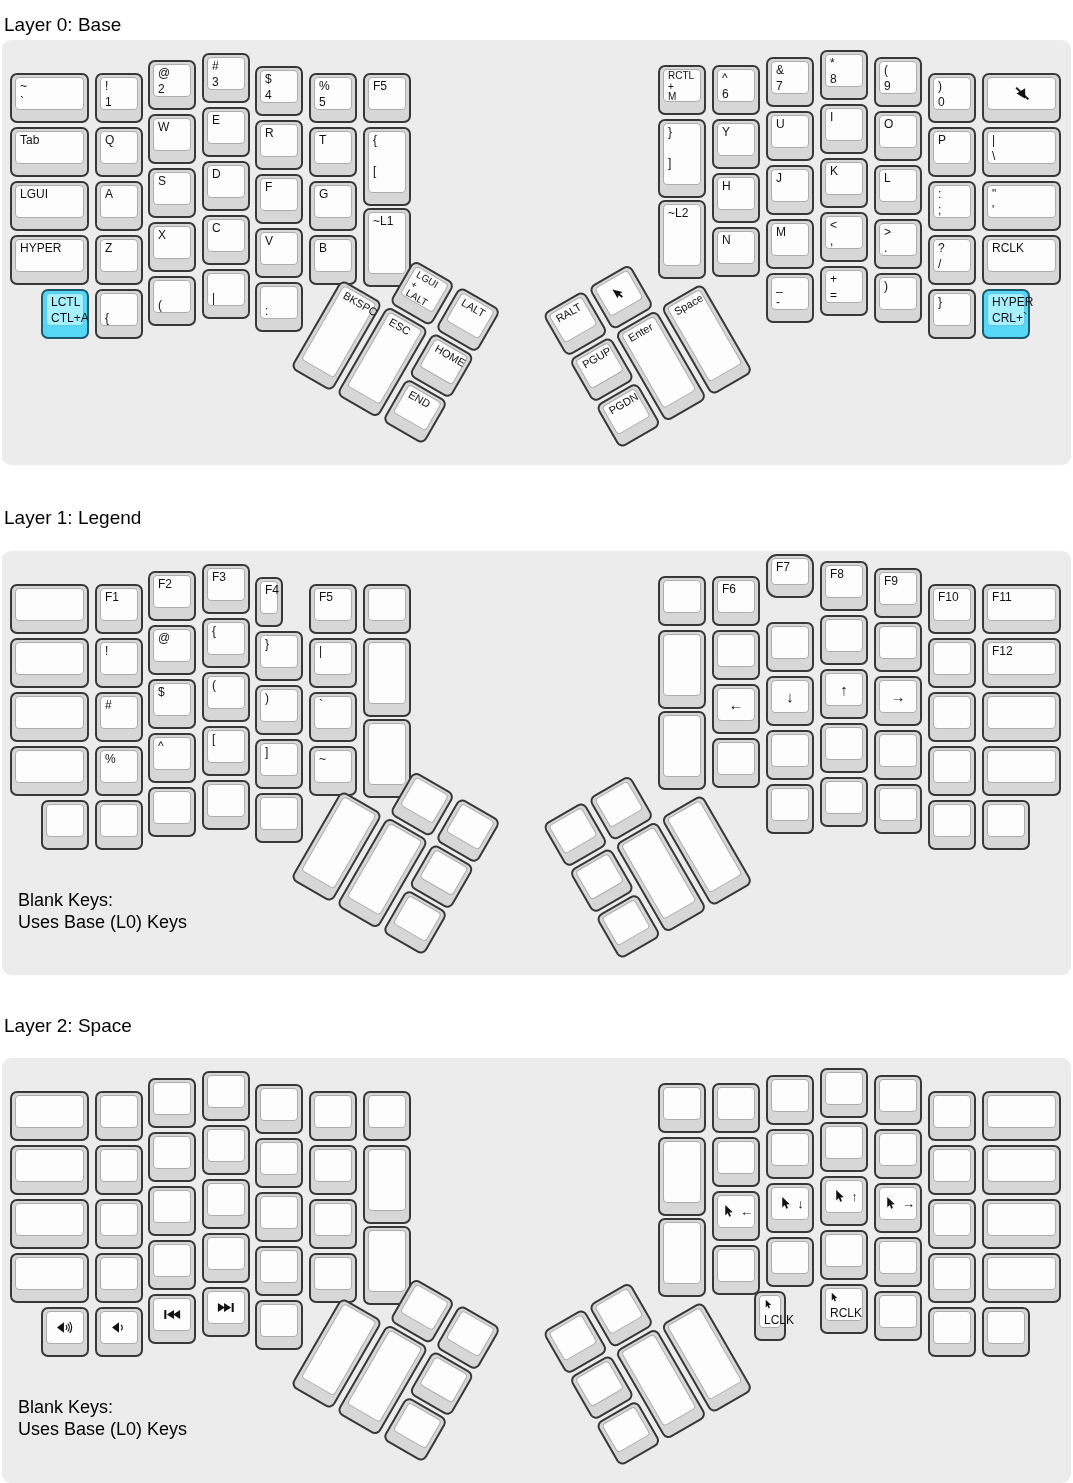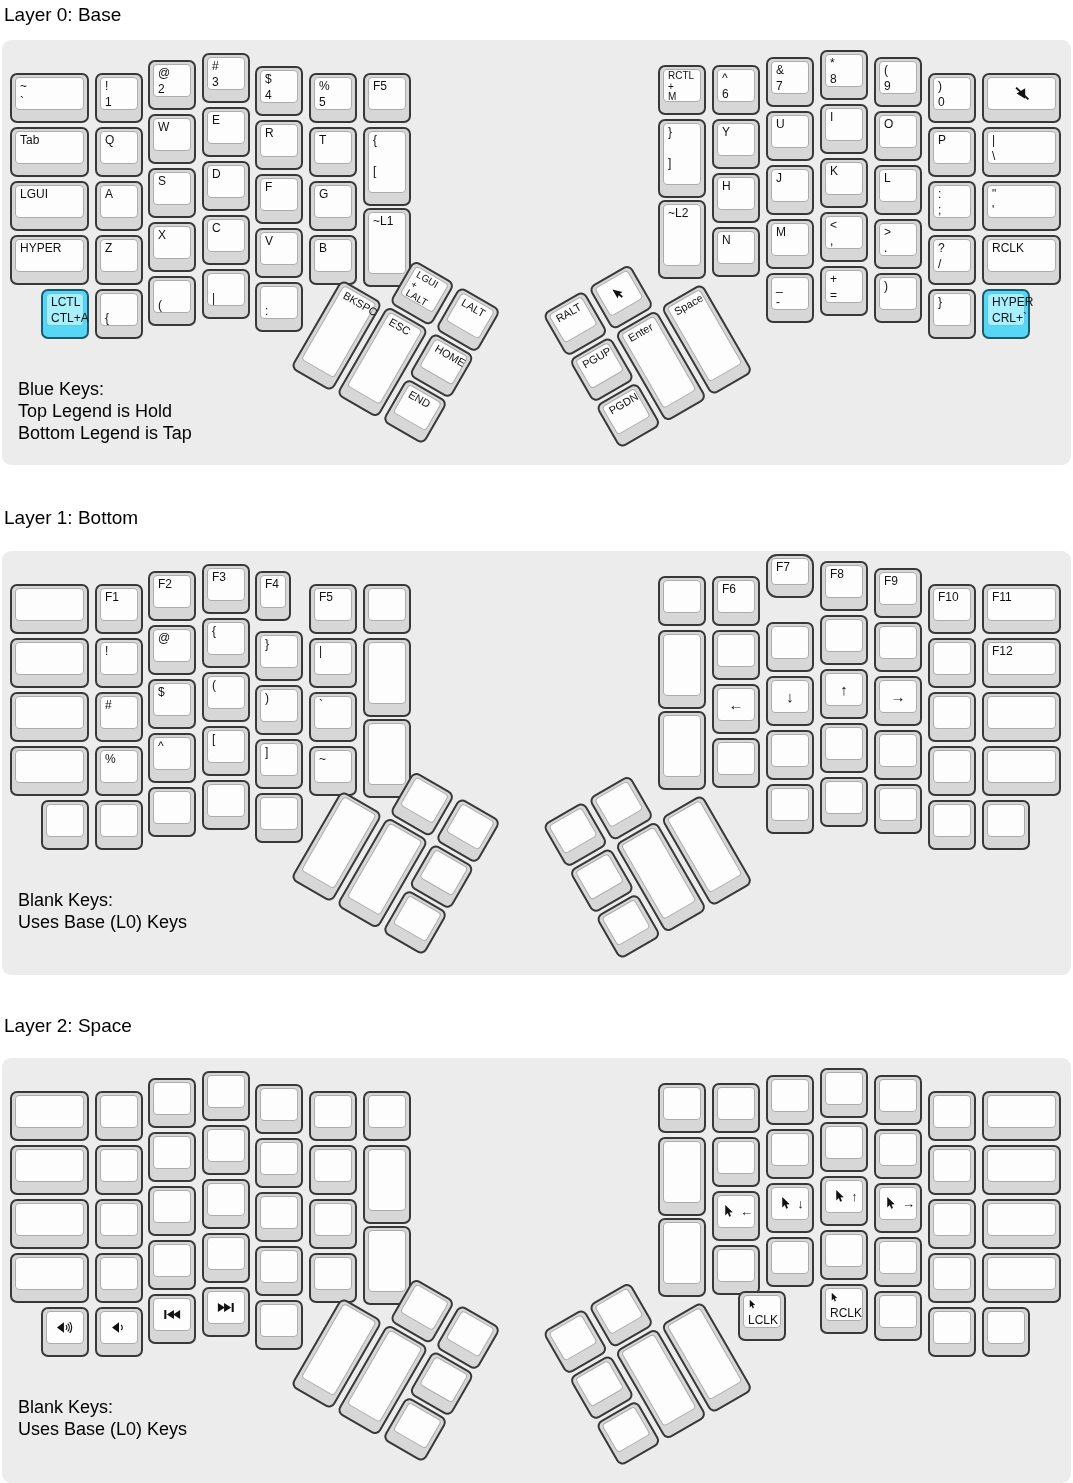--- a/index.html
+++ b/index.html
@@ -27,27 +27,22 @@
   .icn.corner{inset:auto;left:3px;top:2px;display:block;}
   .icn.corner svg{width:11px;height:13px;}
   .thumb{position:absolute;width:159px;height:156px;transform-origin:0 0;}
   .thumb .lg{font-size:11px;}
 </style>
 </head>
 <body>
 
 <div class="page">
 
-  <div class="layer-title" style="top:4px">Layer 0: Base</div>
+  <div class="layer-title" style="top:14px">Layer 0: Base</div>
   <section class="panel" style="top:40px;height:425px">
-    <div class="note">
-      <div>Blue Keys:</div>
-      <div>Top Legend is Hold</div>
-      <div>Bottom Legend is Tap</div>
-    </div>
   <div class="key" style="left: 8px; top: 33px; width: 79px; height: 50px;">
         <div class="keytop">
           <span class="lg top">~</span>
           <span class="lg bot">`</span>
         </div>
       </div>
       <div class="key" style="left: 93px; top: 33px; width: 48px; height: 50px;">
         <div class="keytop">
           <span class="lg top">!</span>
           <span class="lg bot">1</span>
@@ -460,21 +455,21 @@
           </div>
         </div>
         <div class="key" style="left: 0px; top: 106px; width: 48px; height: 50px;">
           <div class="keytop">
             <span class="lg top">PGDN</span>
           </div>
         </div>
       </div>
     </section>
 
-  <div class="layer-title" style="top:507px">Layer 1: Bottom</div>
+  <div class="layer-title" style="top:507px">Layer 1: Legend</div>
   <section class="panel" style="top:551px;height:424px">
     <div class="note">
       <div>Blank Keys:</div>
       <div>Uses Base (L0) Keys</div>
     </div>
   <div class="key" style="left: 8px; top: 33px; width: 79px; height: 50px;">
         <div class="keytop"></div>
       </div>
       <div class="key" style="left: 93px; top: 33px; width: 48px; height: 50px;">
         <div class="keytop">
@@ -484,21 +479,21 @@
       <div class="key" style="left: 146px; top: 20px; width: 48px; height: 50px;">
         <div class="keytop">
           <span class="lg top">F2</span>
         </div>
       </div>
       <div class="key" style="left: 200px; top: 13px; width: 48px; height: 50px;">
         <div class="keytop">
           <span class="lg top">F3</span>
         </div>
       </div>
-      <div class="key" style="left: 253px; top: 20px; width: 36px; height: 50px;">
+      <div class="key" style="left: 253px; top: 26px; width: 28px; height: 50px;">
         <div class="keytop">
           <span class="lg top">F4</span>
         </div>
       </div>
       <div class="key" style="left: 307px; top: 33px; width: 48px; height: 50px;">
         <div class="keytop">
           <span class="lg top">F5</span>
         </div>
       </div>
       <div class="key" style="left: 361px; top: 33px; width: 48px; height: 50px;">
@@ -1023,21 +1018,21 @@
       </div>
       <div class="key" style="left: 872px; top: 179px; width: 48px; height: 50px;">
         <div class="keytop"></div>
       </div>
       <div class="key" style="left: 926px; top: 195px; width: 48px; height: 50px;">
         <div class="keytop"></div>
       </div>
       <div class="key" style="left: 980px; top: 195px; width: 79px; height: 50px;">
         <div class="keytop"></div>
       </div>
-      <div class="key" style="left: 736px; top: 233px; width: 48px; height: 50px;">
+      <div class="key" style="left: 752px; top: 233px; width: 32px; height: 50px;">
         <div class="keytop">
           <span class="lg bot">LCLK</span>
           <span class="icn corner">
             <svg viewBox="0 0 16 16">
               <polygon points="4,1 4,12.2 6.7,9.7 8.3,13.7 10.1,12.9 8.5,9 12,8.7" fill="#111"></polygon>
             </svg>
           </span>
         </div>
       </div>
       <div class="key" style="left: 818px; top: 226px; width: 48px; height: 50px;">

